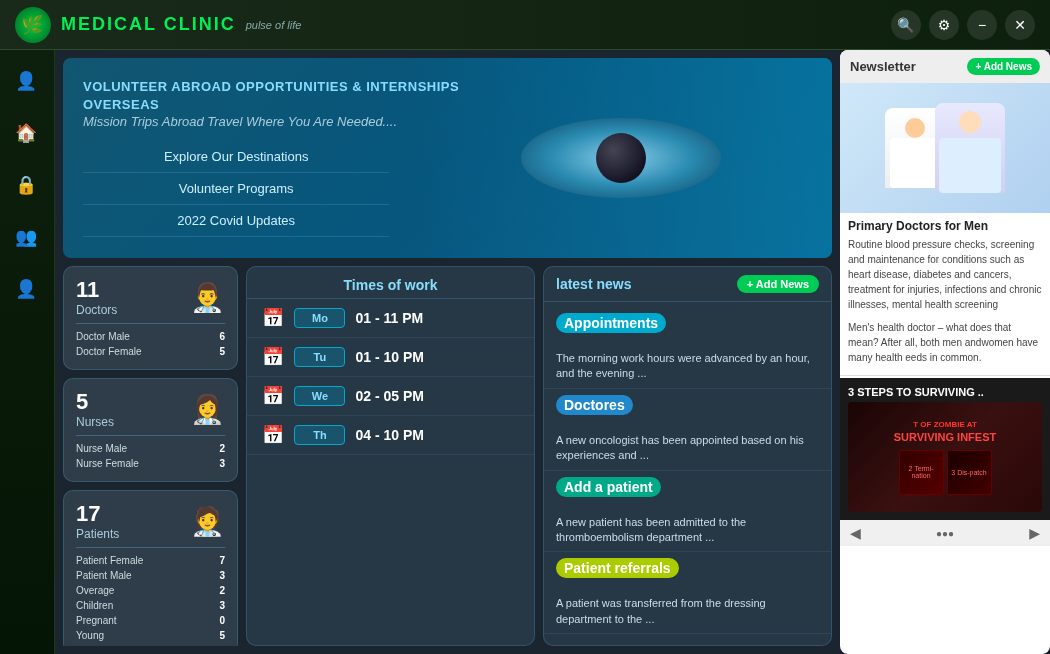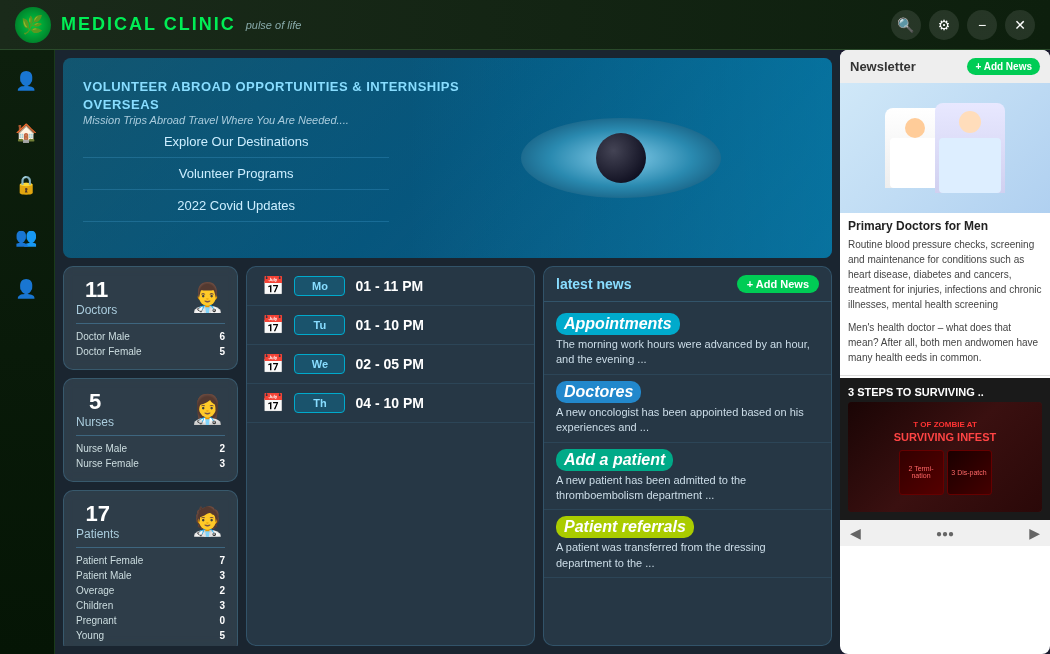--- a/index.html
+++ b/index.html
@@ -102,40 +102,40 @@
       position: relative; z-index: 2; padding: 20px 20px;
       display: flex; flex-direction: column; justify-content: flex-start;
       width: 55%;
     }
     .hero-title {
       font-size: 13px; font-weight: bold; color: #88ddff;
       letter-spacing: 0.5px; text-transform: uppercase;
       line-height: 1.4;
     }
     .hero-subtitle {
-      font-size: 11px; color: #aaccdd; font-style: italic;
+      font-size: 13px; color: #aaccdd; margin-bottom: 12px; font-style: italic;
     }
     .hero-menu-item {
       font-size: 13px; color: #cceeff; padding: 8px 0;
       border-bottom: 1px solid rgba(100,200,255,0.2);
       cursor: pointer; text-align: center; width: 80%;
     }
 
     
     .lower-area {
       display: flex;
       gap: 8px;
       flex: 1;
       overflow: hidden;
     }
 
     
     .stats-column {
       width: 175px;
-      display: flex; flex-direction: column; gap: 8px; text-align: center;
+      display: flex; flex-direction: column; gap: 8px;
     }
     .stat-card {
       background: rgba(200,240,255,0.12);
       border-radius: 10px;
       border: 1px solid rgba(100,200,255,0.2);
       padding: 10px 12px;
       backdrop-filter: blur(5px);
     }
     .stat-top {
       display: flex; justify-content: space-between; align-items: center;
@@ -219,23 +219,22 @@
     .news-list {
       overflow-y: auto; flex: 1; padding: 5px 0;
     }
     .news-item {
       padding: 6px 12px;
       border-bottom: 1px solid rgba(100,200,255,0.1);
     }
     .news-tag {
       display: inline-block;
       padding: 2px 8px; border-radius: 10px;
-      font-size: 16px; font-weight: bold; color: #fff;
-      margin-bottom: 2px;
-      font-style: italic;
+      font-size: 14px; font-weight: bold; color: #fff;
+      margin-bottom: 18px;
     }
     .tag-appointments { background: #00aacc; }
     .tag-doctors { background: #2288cc; }
     .tag-add-patient { background: #00aa88; }
     .tag-referrals { background: #aacc00; }
     .news-text {
       font-size: 11px; color: #ccdde8; line-height: 1.4;
     }
 
     
@@ -435,20 +434,21 @@
                 <span class="stat-row-val">5</span>
               </div>
             </div>
         </div>
 
       </div>
 
       <div class="times-news-split">
 
         <div class="times-panel" style="width:165px;flex-shrink:0;">
+          <div class="times-header">Times of work</div>
           <div id="schedule-rows">
               <div class="time-row">
       <span class="time-cal-icon">📅</span>
       <span class="time-day-badge">Mo</span>
       <span class="time-range">01 - 11 PM</span>
     </div>
               <div class="time-row">
       <span class="time-cal-icon">📅</span>
       <span class="time-day-badge">Tu</span>
       <span class="time-range">01 - 10 PM</span>

